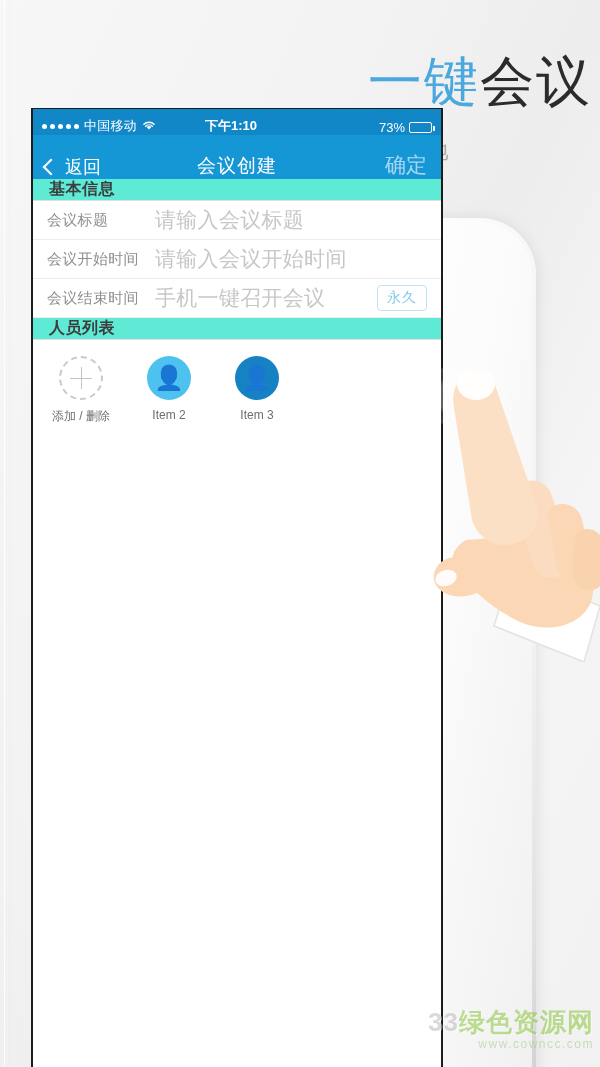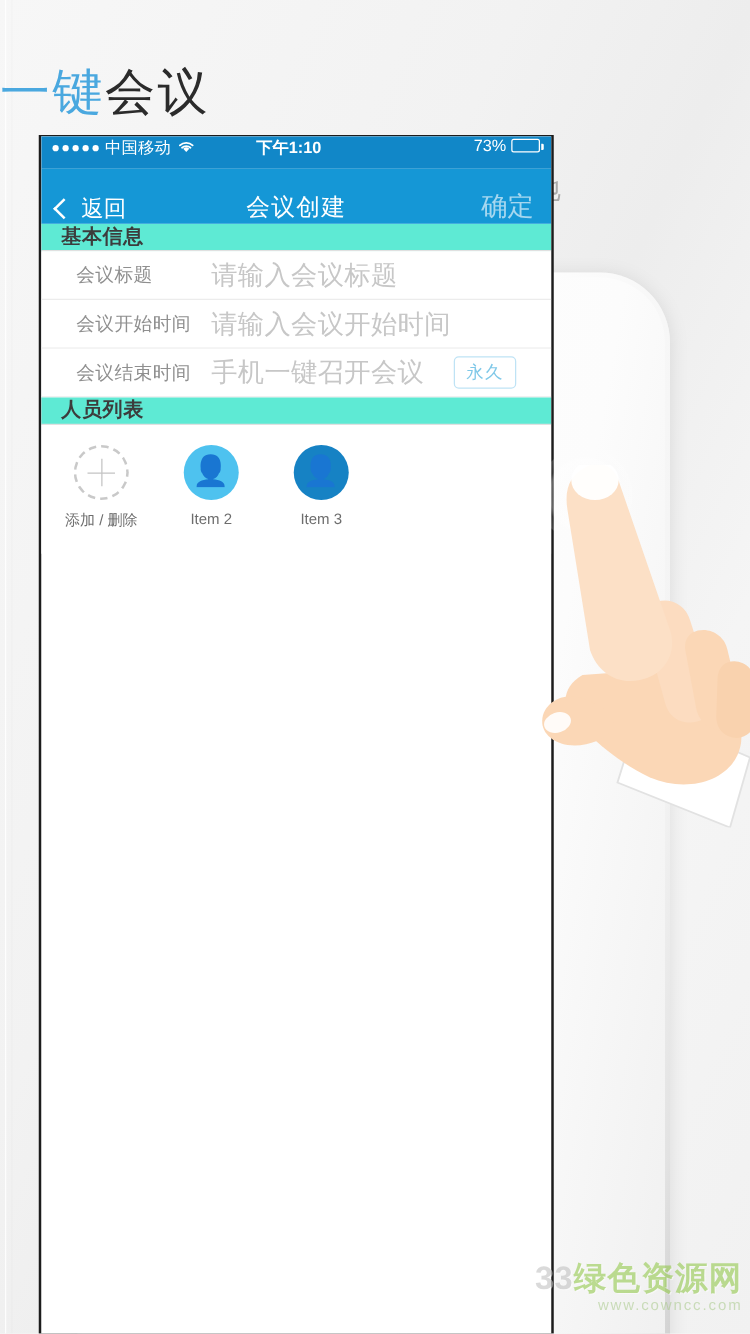--- a/index.html
+++ b/index.html
@@ -33,22 +33,22 @@
   }
   .seam.s1 { left: 4px; }
   .seam.s2 { left: 9px; background: rgba(0,0,0,0.015); }
 
   
   .headline {
     position: absolute;
     top: 52px;
     left: 0;
     width: 592px;
-    text-align: left;
-    font-size: 40px;
+    text-align: right;
+    font-size: 54px;
     line-height: 1.1;
     letter-spacing: 2px;
     font-weight: 400;
     white-space: nowrap;
   }
   .headline .hl-blue { color: #4aa8df; }
   .headline .hl-dark { color: #2b2b2b; }
 
   .subheadline {
     position: absolute;
@@ -148,21 +148,21 @@
     bottom: 0;
     background: #ffffff;
     overflow: hidden;
   }
 
   
   .statusbar {
     height: 26px;
     background: #1187c8;
     display: flex;
-    align-items: flex-start;
+    align-items: flex-end;
     padding: 0 9px;
     box-sizing: border-box;
     color: #ffffff;
     font-size: 13px;
     position: relative;
   }
   .sb-left { display: flex; align-items: center; gap: 5px; }
   .dots { display: flex; gap: 3px; align-items: center; }
   .dots i {
     display: block;
@@ -261,21 +261,21 @@
     color: #3c3c3c;
     letter-spacing: 0.5px;
     font-weight: bold;
   }
 
   
   .form-row {
     display: flex;
     align-items: center;
     height: 38px;
-    padding: 0 28px;
+    padding: 0 14px;
     border-bottom: 1px solid #ececec;
     background: #ffffff;
   }
   .row-label {
     font-size: 15px;
     color: #8f8f8f;
     width: 108px;
     flex: none;
     letter-spacing: 0.3px;
   }

